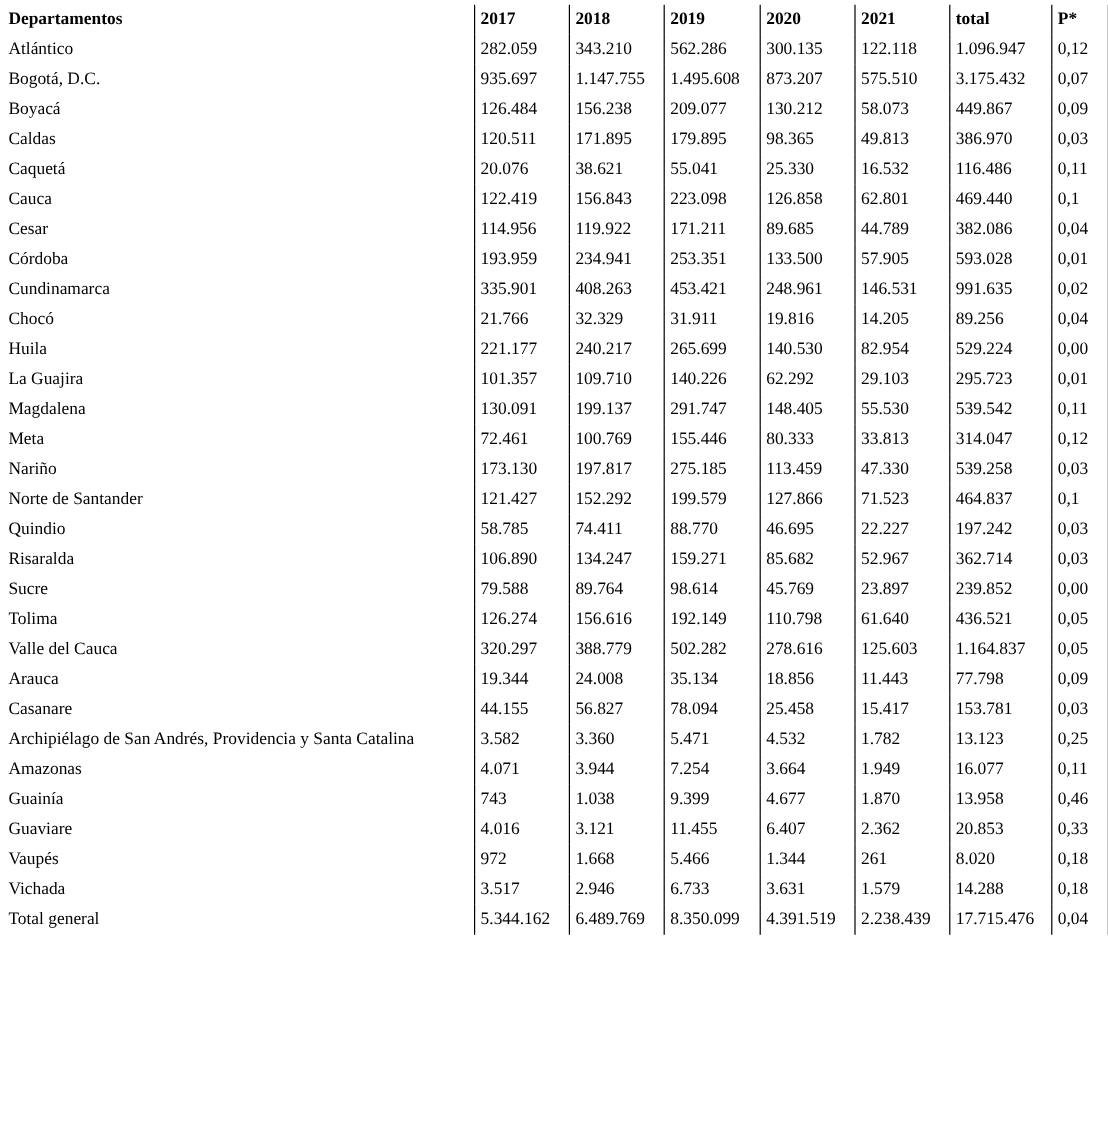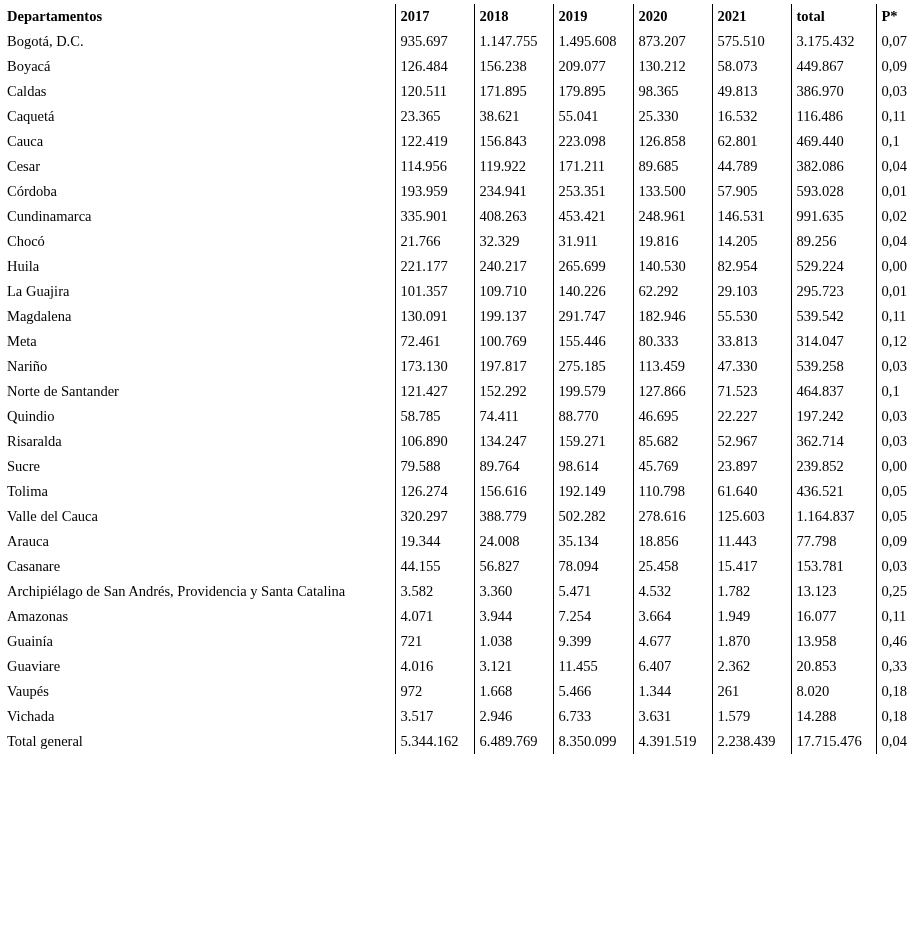--- a/index.html
+++ b/index.html
@@ -74,20 +74,30 @@
           <th>2018</th>
           <th>2019</th>
           <th>2020</th>
           <th>2021</th>
           <th>total</th>
           <th>P*</th>
         </tr>
     </thead>
     <tbody>
         <tr>
+          <td>Atlántico</td>
+          <td>282.059</td>
+          <td>343.210</td>
+          <td>562.286</td>
+          <td>300.135</td>
+          <td>122.118</td>
+          <td>1.096.947</td>
+          <td>0,12</td>
+        </tr>
+        <tr>
           <td>Bogotá, D.C.</td>
           <td>935.697</td>
           <td>1.147.755</td>
           <td>1.495.608</td>
           <td>873.207</td>
           <td>575.510</td>
           <td>3.175.432</td>
           <td>0,07</td>
         </tr>
         <tr>
@@ -105,21 +115,21 @@
           <td>120.511</td>
           <td>171.895</td>
           <td>179.895</td>
           <td>98.365</td>
           <td>49.813</td>
           <td>386.970</td>
           <td>0,03</td>
         </tr>
         <tr>
           <td>Caquetá</td>
-          <td>23.365</td>
+          <td>20.076</td>
           <td>38.621</td>
           <td>55.041</td>
           <td>25.330</td>
           <td>16.532</td>
           <td>116.486</td>
           <td>0,11</td>
         </tr>
         <tr>
           <td>Cauca</td>
           <td>122.419</td>
@@ -188,21 +198,21 @@
           <td>62.292</td>
           <td>29.103</td>
           <td>295.723</td>
           <td>0,01</td>
         </tr>
         <tr>
           <td>Magdalena</td>
           <td>130.091</td>
           <td>199.137</td>
           <td>291.747</td>
-          <td>182.946</td>
+          <td>148.405</td>
           <td>55.530</td>
           <td>539.542</td>
           <td>0,11</td>
         </tr>
         <tr>
           <td>Meta</td>
           <td>72.461</td>
           <td>100.769</td>
           <td>155.446</td>
           <td>80.333</td>
@@ -315,21 +325,21 @@
           <td>4.071</td>
           <td>3.944</td>
           <td>7.254</td>
           <td>3.664</td>
           <td>1.949</td>
           <td>16.077</td>
           <td>0,11</td>
         </tr>
         <tr>
           <td>Guainía</td>
-          <td>721</td>
+          <td>743</td>
           <td>1.038</td>
           <td>9.399</td>
           <td>4.677</td>
           <td>1.870</td>
           <td>13.958</td>
           <td>0,46</td>
         </tr>
         <tr>
           <td>Guaviare</td>
           <td>4.016</td>

